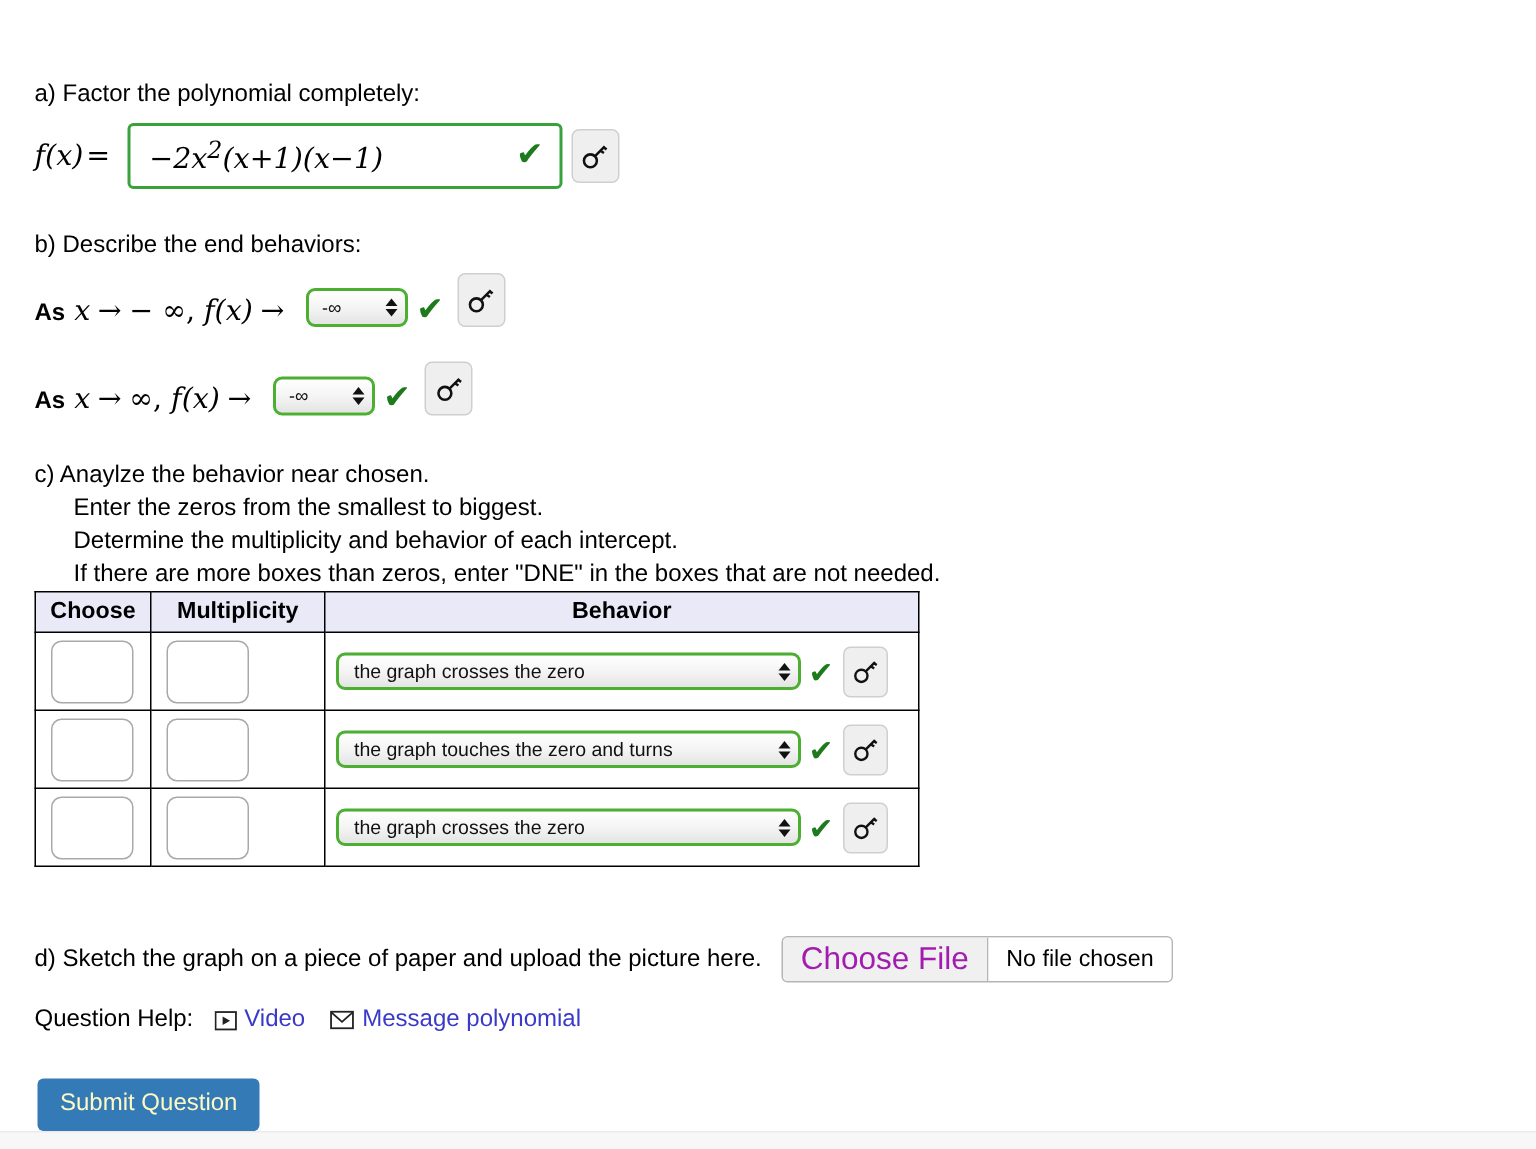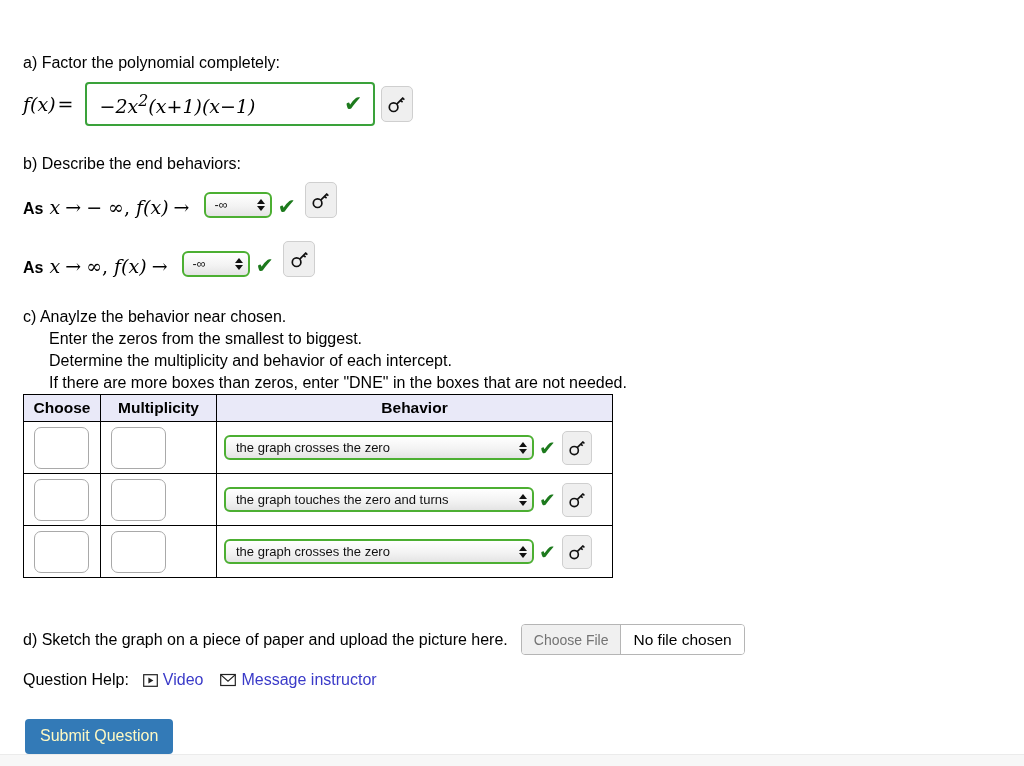--- a/index.html
+++ b/index.html
@@ -263,22 +263,22 @@
     overflow: hidden;
     height: 29px;
     background: #ffffff;
   }
   .filebtn {
     background: #f0f0f0;
     border-right: 1px solid #b5b5b5;
     padding: 0 12px;
     display: inline-flex;
     align-items: center;
-    font-size: 14px;
-    color: #737373;
+    font-size: 21px;
+    color: #a21caf;
   }
   .filename {
     padding: 0 12px;
     display: inline-flex;
     align-items: center;
     font-size: 15.5px;
     color: #000;
     background: #ffffff;
   }
 
@@ -545,20 +545,20 @@
       </svg>
     </span>
     <span class="lnk">Video</span>
     <span class="gap"></span>
     <span class="icon-box">
       <svg width="16" height="14" viewBox="0 0 16 14">
         <rect x="0.7" y="1.5" width="14.6" height="11" fill="none" stroke="#222" stroke-width="1.2"></rect>
         <polyline points="0.9,1.9 8,8.2 15.1,1.9" fill="none" stroke="#222" stroke-width="1.2"></polyline>
       </svg>
     </span>
-    <span class="lnk">Message instructor</span>
+    <span class="lnk">Message polynomial</span>
   </div>
 
   <button class="submit">Submit Question</button>
 
   <div class="bottomband"></div>
 
 </div>
 
 </body></html>

